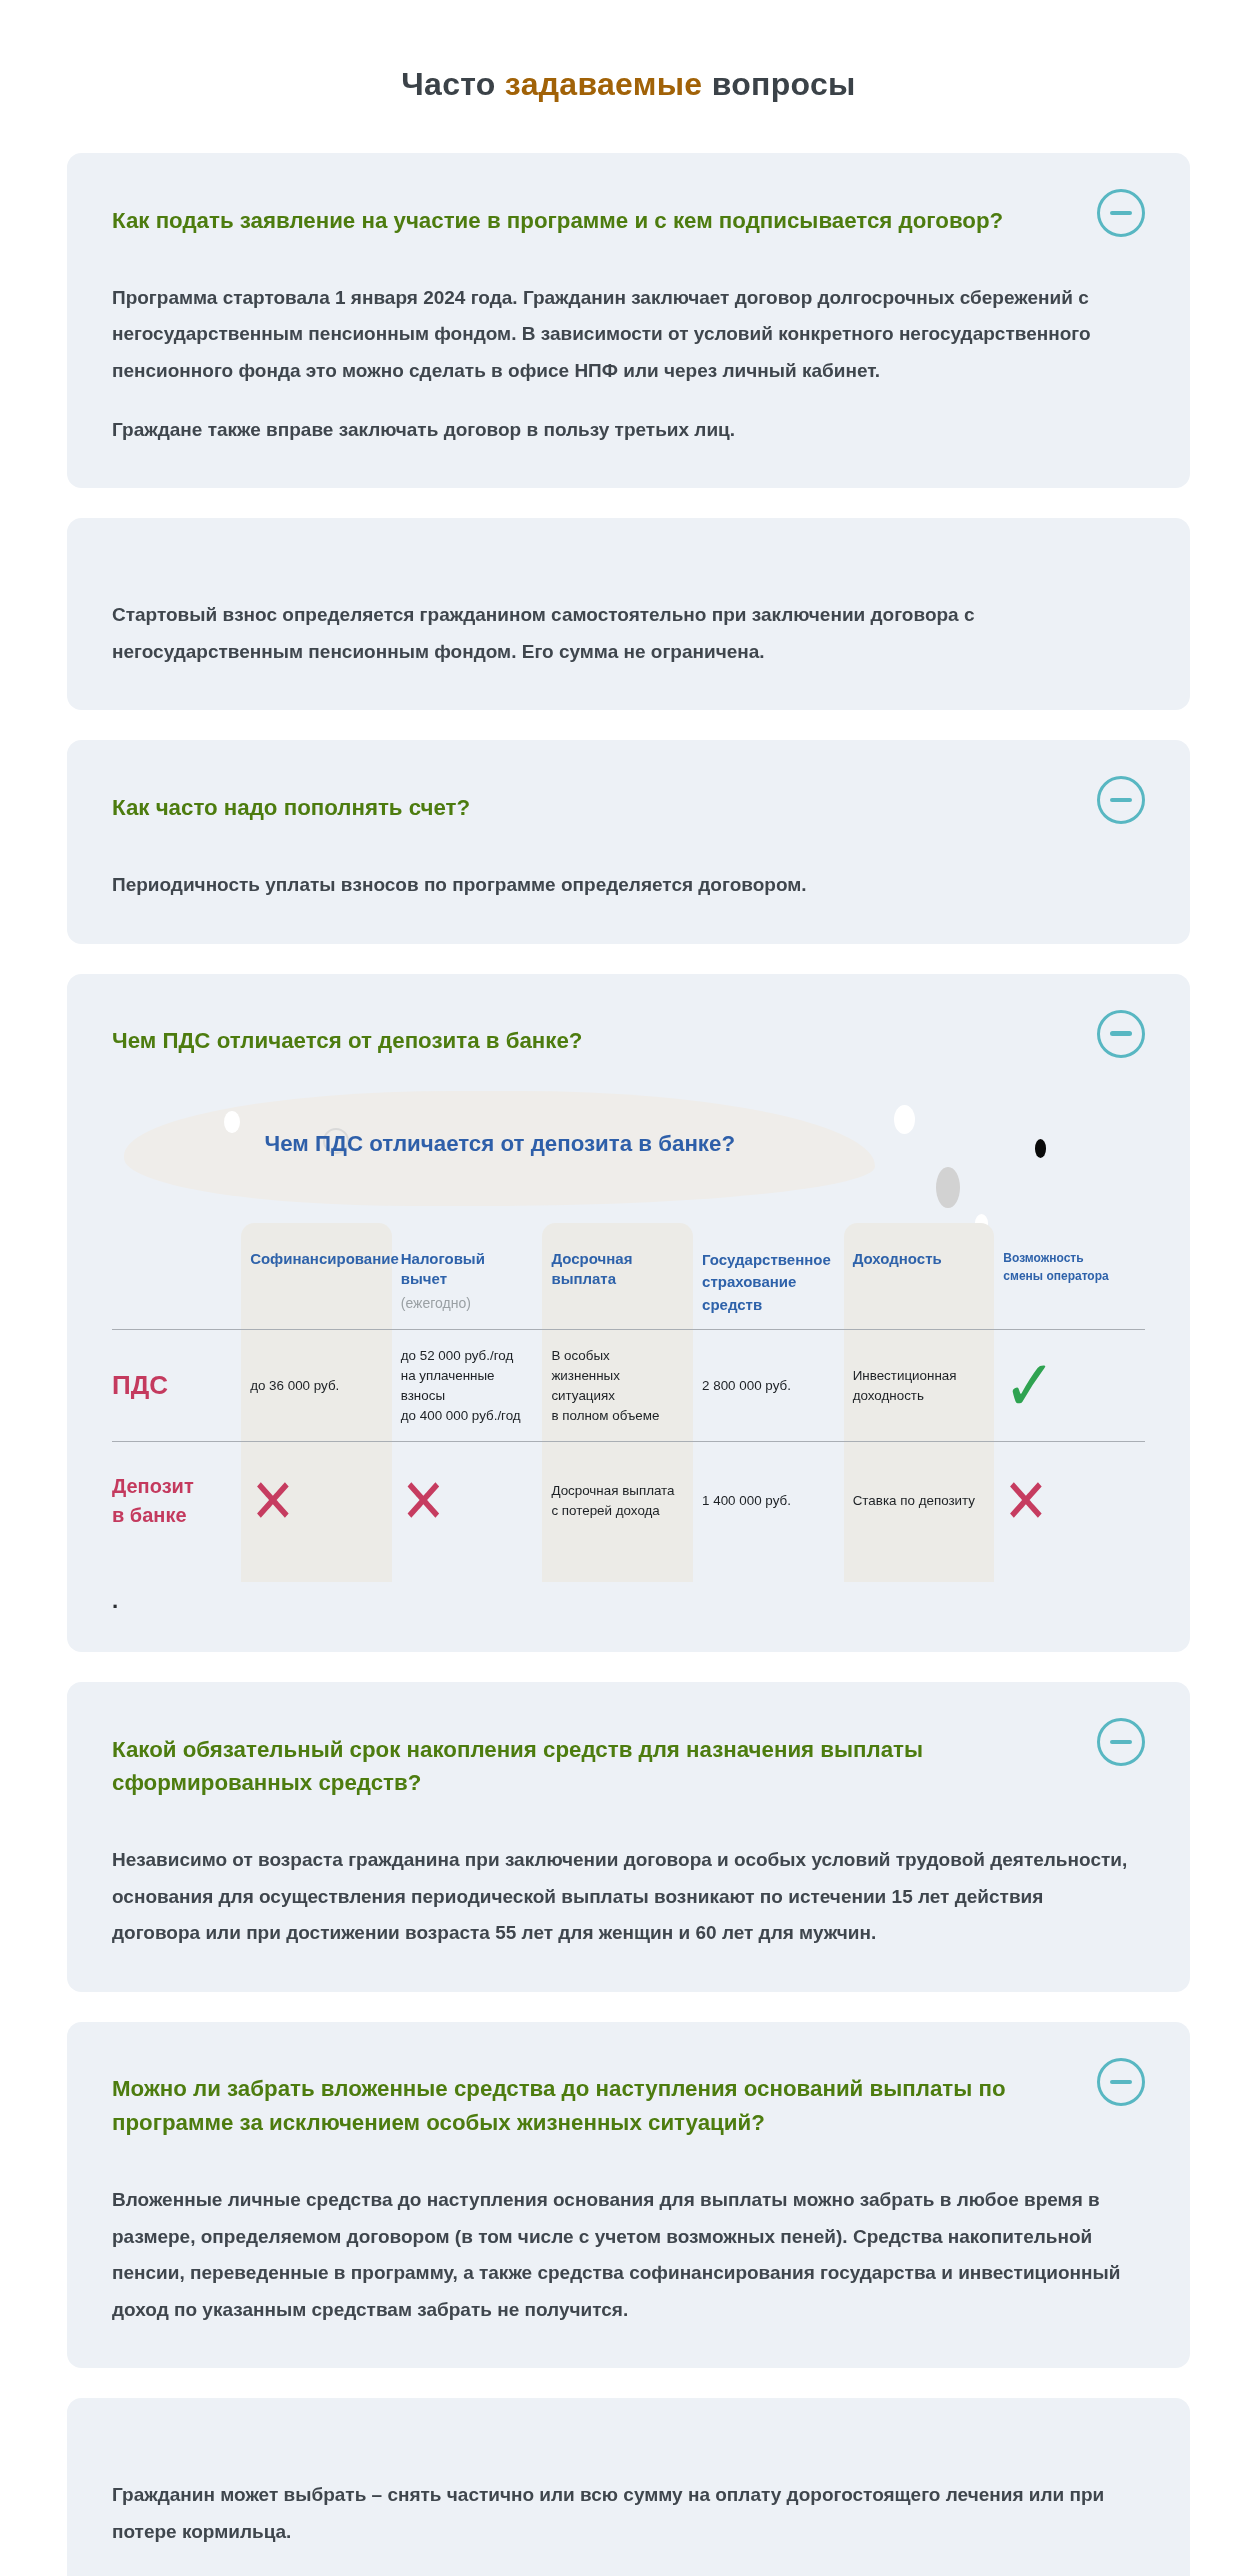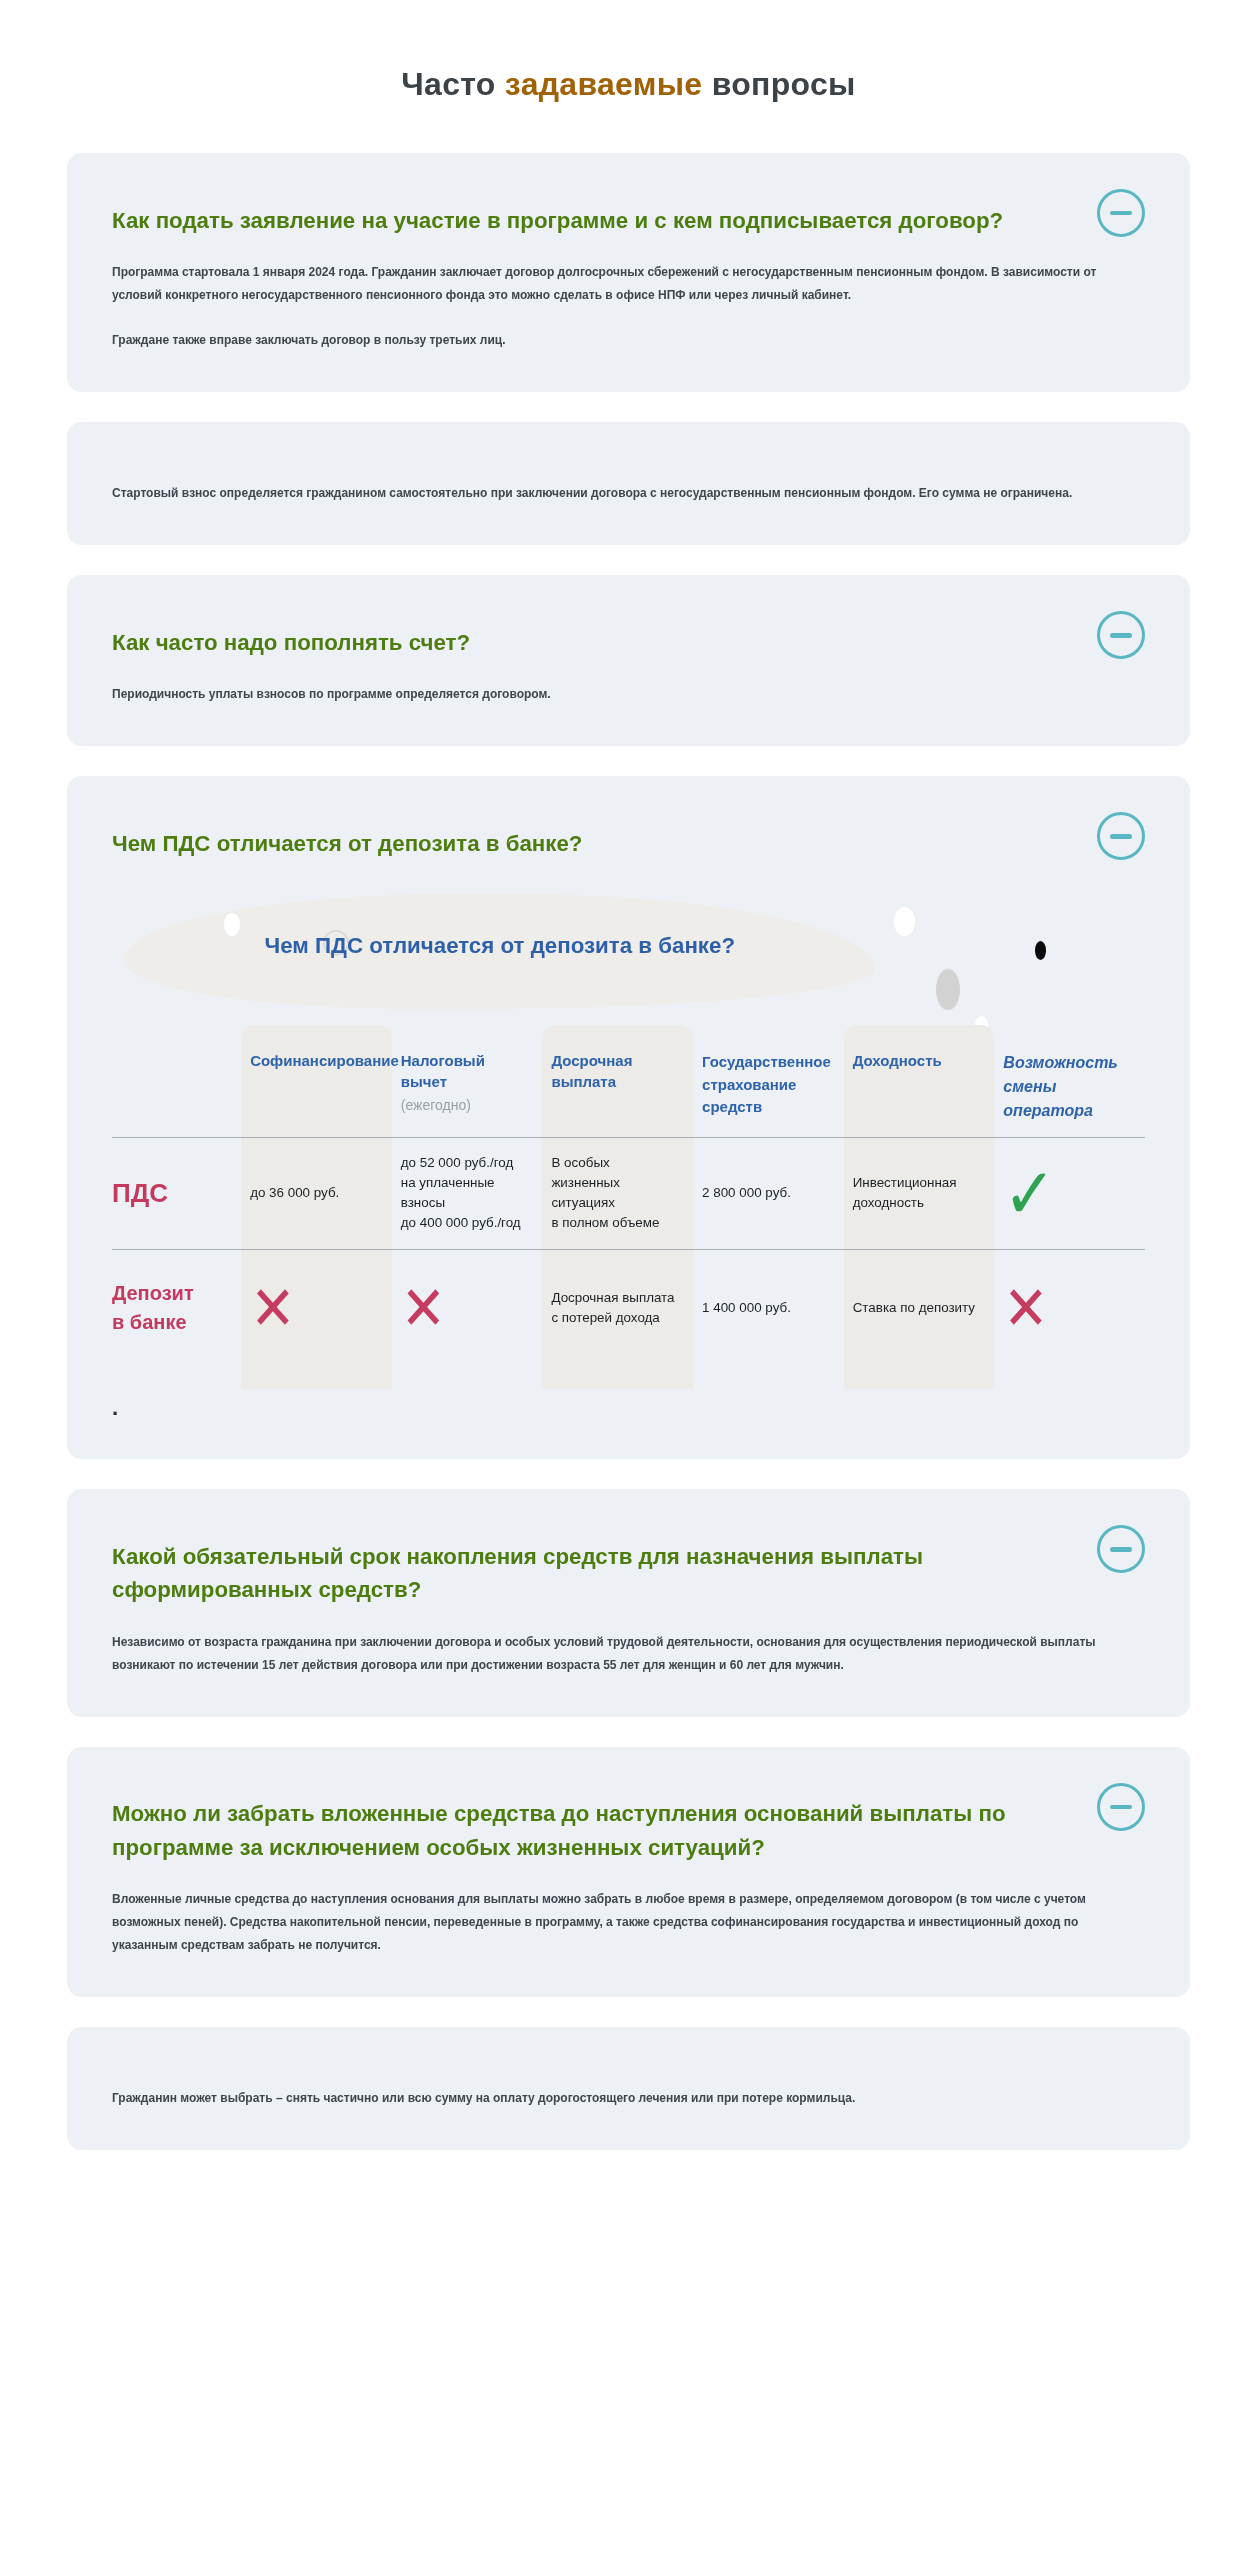--- a/index.html
+++ b/index.html
@@ -68,22 +68,22 @@
     cursor: pointer;
     padding: 0;
   }
   .minus-bar {
     width: 22.3px;
     height: 4.5px;
     border-radius: 2.8px;
     background: #58b7c2;
   }
   .answer {
-    margin-top: 24px;
-    font-size: 12px;
+    margin-top: 43px;
+    font-size: 19px;
     font-weight: 700;
     line-height: 1.92;
     color: #3f464d;
     max-width: 1022px;
   }
   .answer p { margin: 0; }
   .answer p + p { margin-top: 22.3px; }
 
   
   .figure {
@@ -250,21 +250,21 @@
         </colgroup>
         <thead>
           <tr>
             <th></th>
             <th class="shade"><span class="hdr-label">Софинансирование</span></th>
             <th><span class="hdr-label">Налоговый вычет</span><span class="hdr-note">(ежегодно)</span></th>
             <th class="shade"><span class="hdr-label">Досрочная выплата</span></th>
             <th><span class="hdr-label cell-text" style="font-size:15px;color:#2e62aa;font-weight:700;">Государственное
 страхование средств</span></th>
             <th class="shade"><span class="hdr-label">Доходность</span></th>
-            <th><span class="hdr-label cell-text" style="font-size:16px;color:#2e62aa;font-weight:700;font-style:italic;">Возможность
+            <th><span class="hdr-label cell-text" style="font-size:12px;color:#2e62aa;font-weight:700;">Возможность
 смены оператора</span></th>
           </tr>
         </thead>
         <tbody>
           <tr class="row-pds">
             <td class="row-label label-pds">ПДС</td>
             <td class="shade"><span class="cell-text">до 36 000 руб.</span></td>
             <td><span class="cell-text">до 52 000 руб./год
 на уплаченные взносы
 до 400 000 руб./год</span></td>

